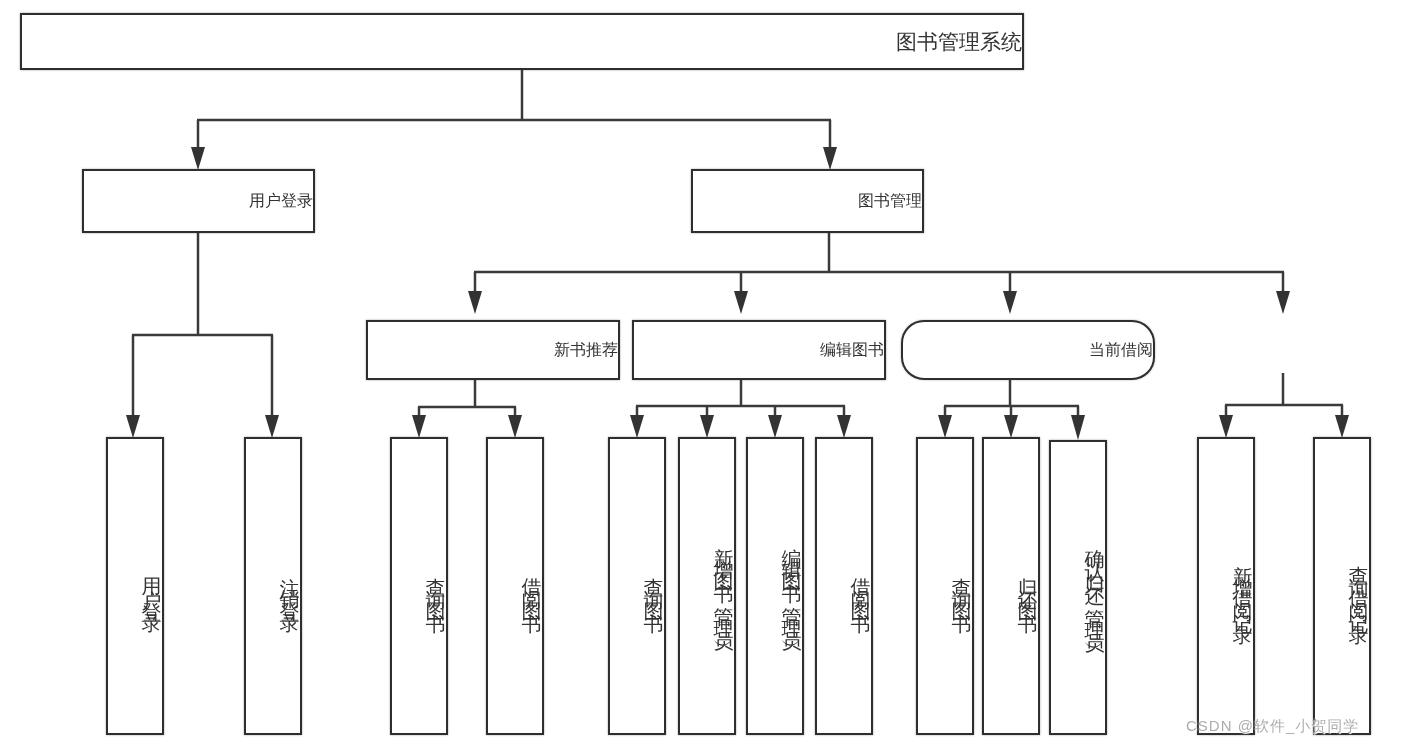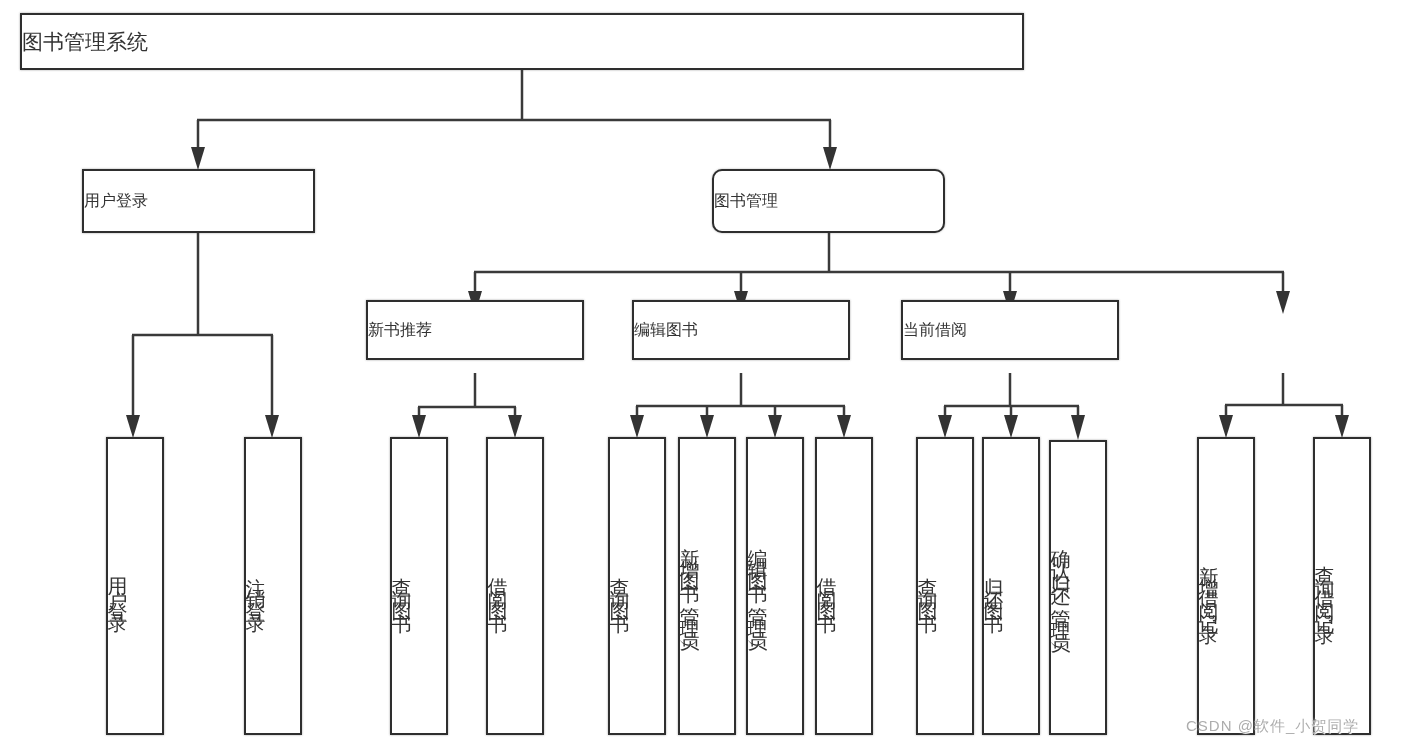--- a/index.html
+++ b/index.html
@@ -12,27 +12,27 @@
   }
   #connector-layer{position:absolute;left:0;top:0;width:1405px;height:747px;}
   #connector-layer line{stroke:#3a3a3a;stroke-width:2.5;}
   #connector-layer polygon{fill:#333333;stroke:none;}
   .box{
     position:absolute;
     box-sizing:border-box;
     background:#ffffff;
     border:2.5px solid #2e2e2e;
     box-shadow:0 0 2px rgba(60,60,60,.45);
-    display:flex;align-items:center;justify-content:flex-start;
+    display:flex;align-items:center;justify-content:flex-end;
     color:#333333;
     font-family:Liberation Serif, serif;
   }
   .root-box{left:20px;top:13px;width:1004px;height:57px;font-size:21px;}
   .lvl2{height:64px;top:169px;width:233px;}
-  .lvl3{height:60px;top:300px;width:218px;}
+  .lvl3{height:60px;top:320px;width:254px;}
   .v-box{
     top:437px;width:58px;height:298px;
     font-size:20px;
   }
   .v-box span{
     writing-mode:vertical-rl;
     text-orientation:mixed;
     letter-spacing:12px;
     line-height:1;
     white-space:nowrap;
@@ -121,31 +121,31 @@
     </g>
   </svg>
 
   <div class="box root-box">
     <span>图书管理系统</span>
   </div>
 
   <div class="box lvl2" style="left:82px;">
     <span>用户登录</span>
   </div>
-  <div class="box lvl2" style="left:712px;border-radius:10px;">
+  <div class="box lvl2" style="left:691px;">
     <span>图书管理</span>
   </div>
 
   <div class="box lvl3" style="left:366px;">
     <span>新书推荐</span>
   </div>
   <div class="box lvl3" style="left:632px;">
     <span>编辑图书</span>
   </div>
-  <div class="box lvl3" style="left:901px;">
+  <div class="box lvl3" style="left:901px;border-radius:23px;">
     <span>当前借阅</span>
   </div>
 
   <div class="box v-box" style="left:106px;">
     <span>用户登录</span>
   </div>
   <div class="box v-box" style="left:244px;">
     <span>注销登录</span>
   </div>
 

